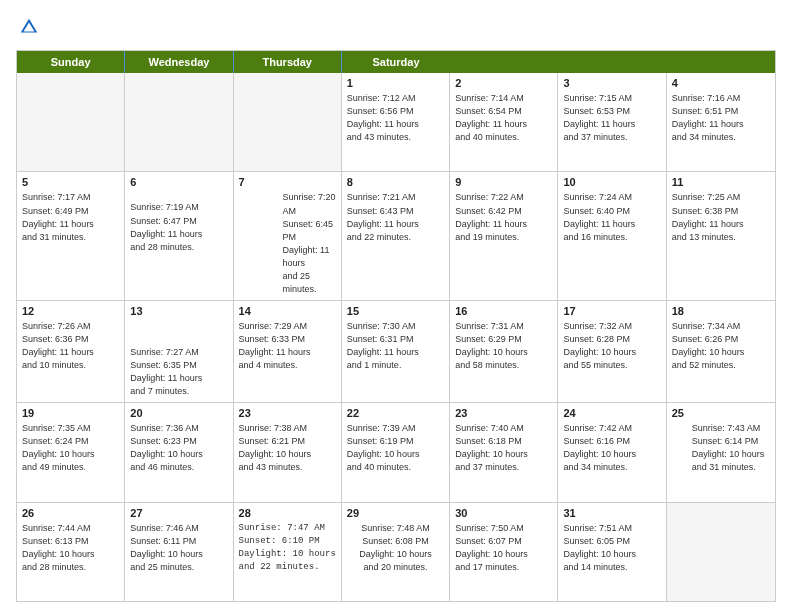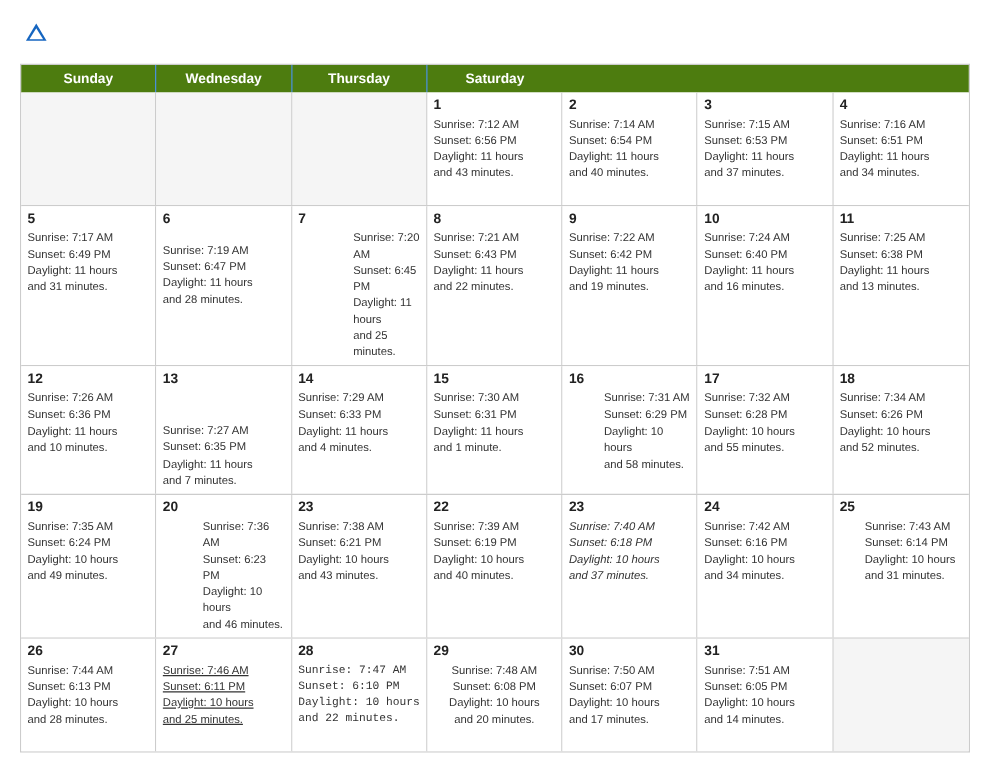--- a/index.html
+++ b/index.html
@@ -258,21 +258,21 @@
           </div>
           <div class="cal-cell">
             <div class="day-num">15</div>
             <div class="day-info" style="white-space: pre-line;">Sunrise: 7:30 AM
 Sunset: 6:31 PM
 Daylight: 11 hours
 and 1 minute.</div>
           </div>
           <div class="cal-cell">
             <div class="day-num">16</div>
-            <div class="day-info" style="white-space: pre-line; margin-left: 28px;">Sunrise: 7:31 AM
+            <div class="day-info" style="white-space: pre-line;">Sunrise: 7:31 AM
 Sunset: 6:29 PM
 Daylight: 10 hours
 and 58 minutes.</div>
           </div>
           <div class="cal-cell">
             <div class="day-num">17</div>
             <div class="day-info" style="white-space: pre-line;">Sunrise: 7:32 AM
 Sunset: 6:28 PM
 Daylight: 10 hours
 and 55 minutes.</div>
@@ -288,42 +288,42 @@
         <div class="cal-row">
           <div class="cal-cell">
             <div class="day-num">19</div>
             <div class="day-info" style="white-space: pre-line;">Sunrise: 7:35 AM
 Sunset: 6:24 PM
 Daylight: 10 hours
 and 49 minutes.</div>
           </div>
           <div class="cal-cell">
             <div class="day-num">20</div>
-            <div class="day-info" style="white-space: pre-line; margin-left: 32px;">Sunrise: 7:36 AM
+            <div class="day-info" style="white-space: pre-line;">Sunrise: 7:36 AM
 Sunset: 6:23 PM
 Daylight: 10 hours
 and 46 minutes.</div>
           </div>
           <div class="cal-cell">
             <div class="day-num">23</div>
             <div class="day-info" style="white-space: pre-line;">Sunrise: 7:38 AM
 Sunset: 6:21 PM
 Daylight: 10 hours
 and 43 minutes.</div>
           </div>
           <div class="cal-cell">
             <div class="day-num">22</div>
             <div class="day-info" style="white-space: pre-line;">Sunrise: 7:39 AM
 Sunset: 6:19 PM
 Daylight: 10 hours
 and 40 minutes.</div>
           </div>
           <div class="cal-cell">
             <div class="day-num">23</div>
-            <div class="day-info" style="white-space: pre-line; font-style: italic;">Sunrise: 7:40 AM
+            <div class="day-info" style="white-space: pre-line;">Sunrise: 7:40 AM
 Sunset: 6:18 PM
 Daylight: 10 hours
 and 37 minutes.</div>
           </div>
           <div class="cal-cell">
             <div class="day-num">24</div>
             <div class="day-info" style="white-space: pre-line;">Sunrise: 7:42 AM
 Sunset: 6:16 PM
 Daylight: 10 hours
 and 34 minutes.</div>
@@ -339,21 +339,21 @@
         <div class="cal-row">
           <div class="cal-cell">
             <div class="day-num">26</div>
             <div class="day-info" style="white-space: pre-line;">Sunrise: 7:44 AM
 Sunset: 6:13 PM
 Daylight: 10 hours
 and 28 minutes.</div>
           </div>
           <div class="cal-cell">
             <div class="day-num">27</div>
-            <div class="day-info" style="white-space: pre-line; text-decoration: underline;">Sunrise: 7:46 AM
+            <div class="day-info" style="white-space: pre-line;">Sunrise: 7:46 AM
 Sunset: 6:11 PM
 Daylight: 10 hours
 and 25 minutes.</div>
           </div>
           <div class="cal-cell">
             <div class="day-num">28</div>
             <div class="day-info" style="white-space: pre-line; font-family: Liberation Mono, monospace;">Sunrise: 7:47 AM
 Sunset: 6:10 PM
 Daylight: 10 hours
 and 22 minutes.</div>

